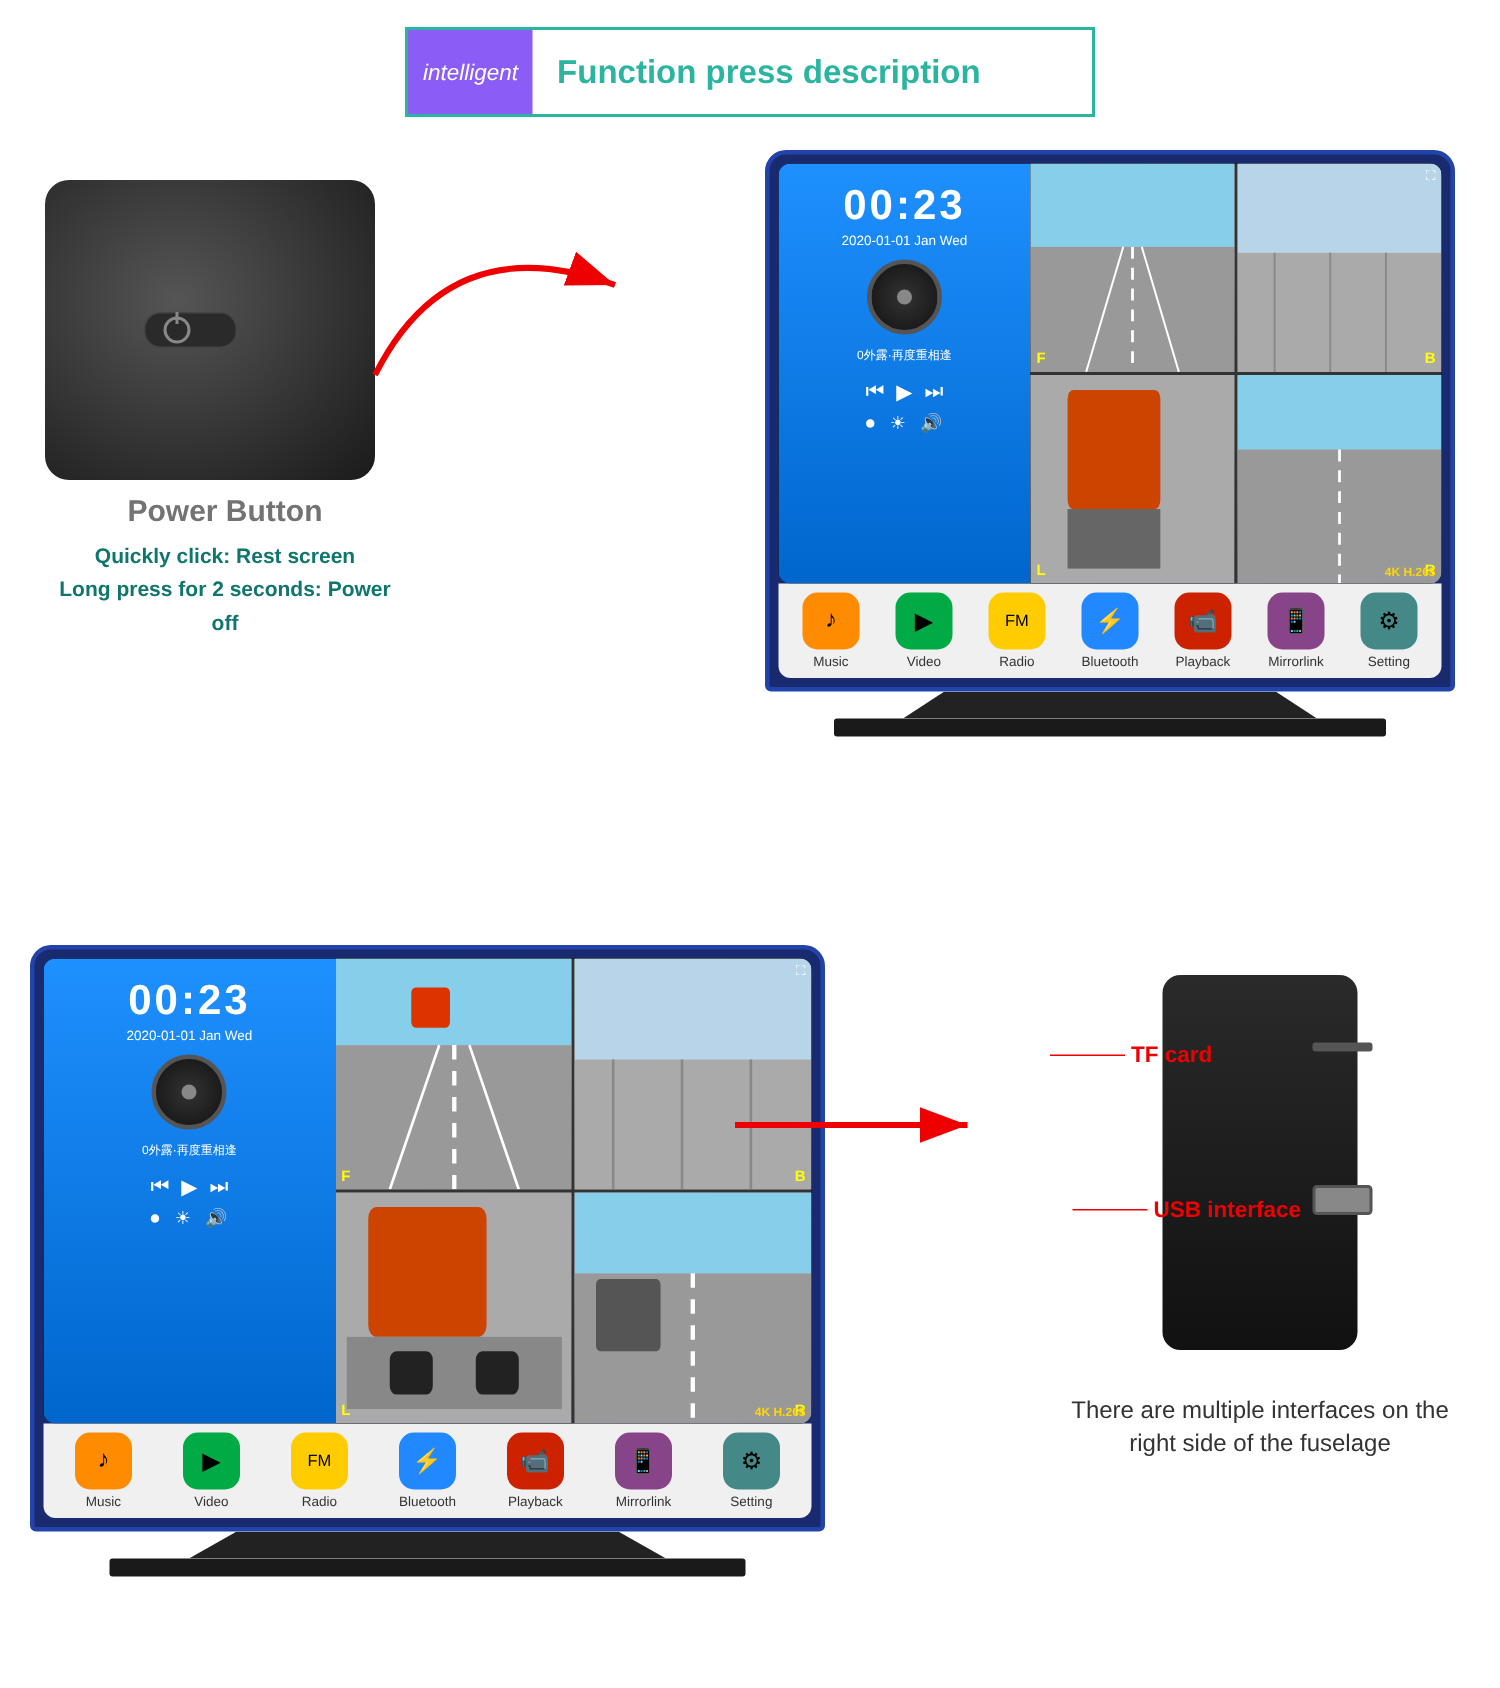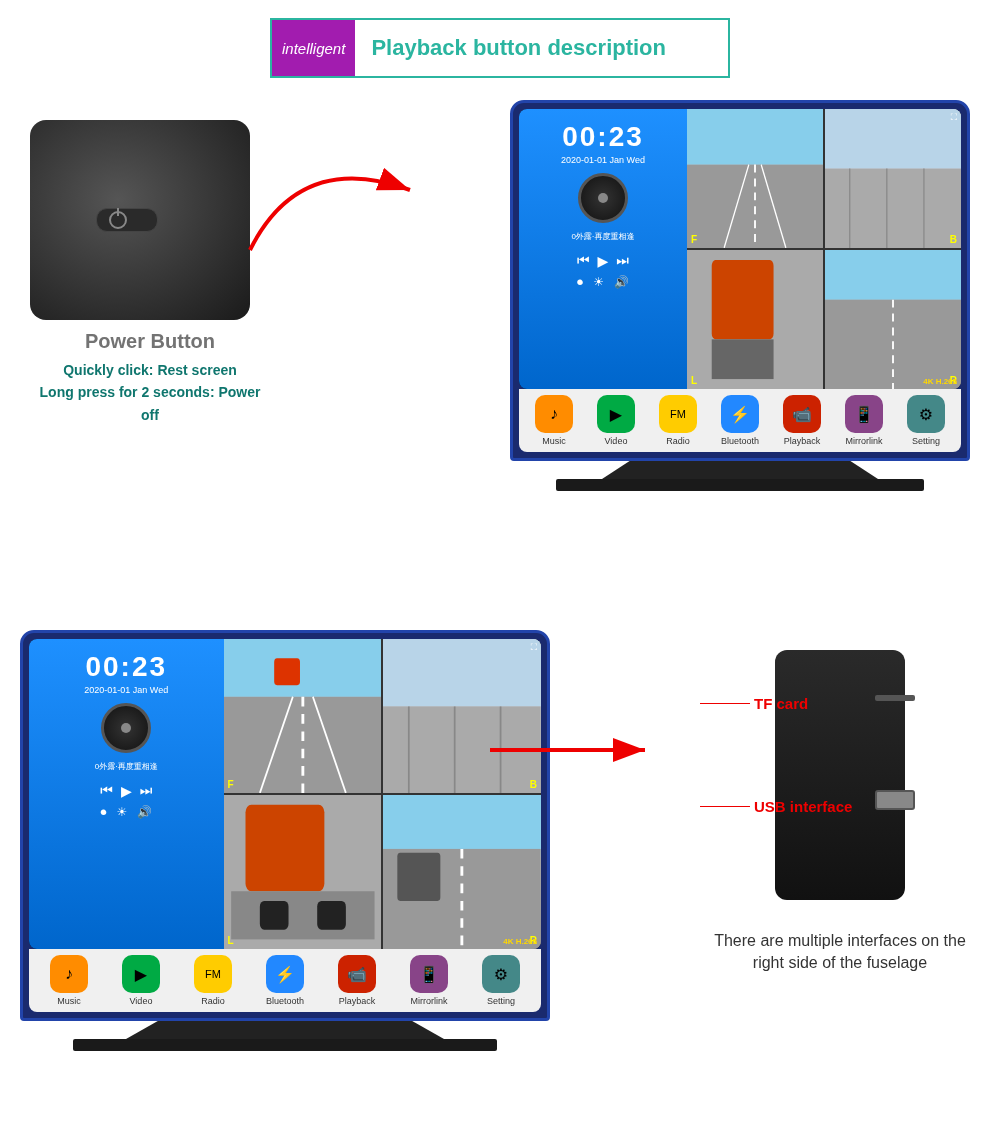--- a/index.html
+++ b/index.html
@@ -17,21 +17,21 @@
       position: absolute;
       top: 18px;
       left: 270px;
       width: 460px;
       height: 60px;
       border: 2px solid #2bb5a0;
       display: flex;
       align-items: center;
     }
     .header-intelligent {
-      background: #a21caf;
+      background: #8b5cf6;
       color: #fff;
       font-size: 15px;
       padding: 0 10px;
       height: 100%;
       display: flex;
       align-items: center;
       font-style: italic;
     }
     .header-title {
       color: #2bb5a0;
@@ -363,21 +363,21 @@
     .cam-road.sky { background: linear-gradient(180deg, #87ceeb 0%, #b0d4e8 40%, #c8c8c8 40%, #888 100%); }
     .cam-road.truck { background: linear-gradient(180deg, #999 0%, #777 50%, #555 100%); }
     .cam-road.bridge { background: linear-gradient(180deg, #b8d4e8 0%, #d0d8e0 40%, #a0a0a0 100%); }
 
   </style>
 </head>
 <body>
 
 <div class="header-banner">
   <div class="header-intelligent">intelligent</div>
-  <div class="header-title">Playback button description</div>
+  <div class="header-title">Function press description</div>
 </div>
 
 <div class="top-section">
 
   <div class="power-btn-area">
     <div class="power-btn-img">
       <div class="power-btn-icon"></div>
     </div>
     <div class="power-label">Power Button</div>
     <div class="power-desc">
@@ -626,21 +626,21 @@
       <div class="device-body">
         <div class="tf-slot"></div>
         <div class="usb-slot"></div>
       </div>
 
       <div style="position:absolute; top:45px; left:0px; display:flex; align-items:center;">
         <div style="width:50px; height:1px; background:#e00;"></div>
         <div style="font-size:15px; font-weight:bold; color:#e00; margin-left:4px;">TF card</div>
       </div>
 
-      <div style="position:absolute; top:148px; left:0px; display:flex; align-items:center;">
+      <div style="position:absolute; top:148px; left:15px; display:flex; align-items:center;">
         <div style="width:50px; height:1px; background:#e00;"></div>
         <div style="font-size:15px; font-weight:bold; color:#e00; margin-left:4px;">USB interface</div>
       </div>
     </div>
     <div class="device-desc">There are multiple interfaces on the right side of the fuselage</div>
   </div>
 
 </div>
 
 </body></html>

